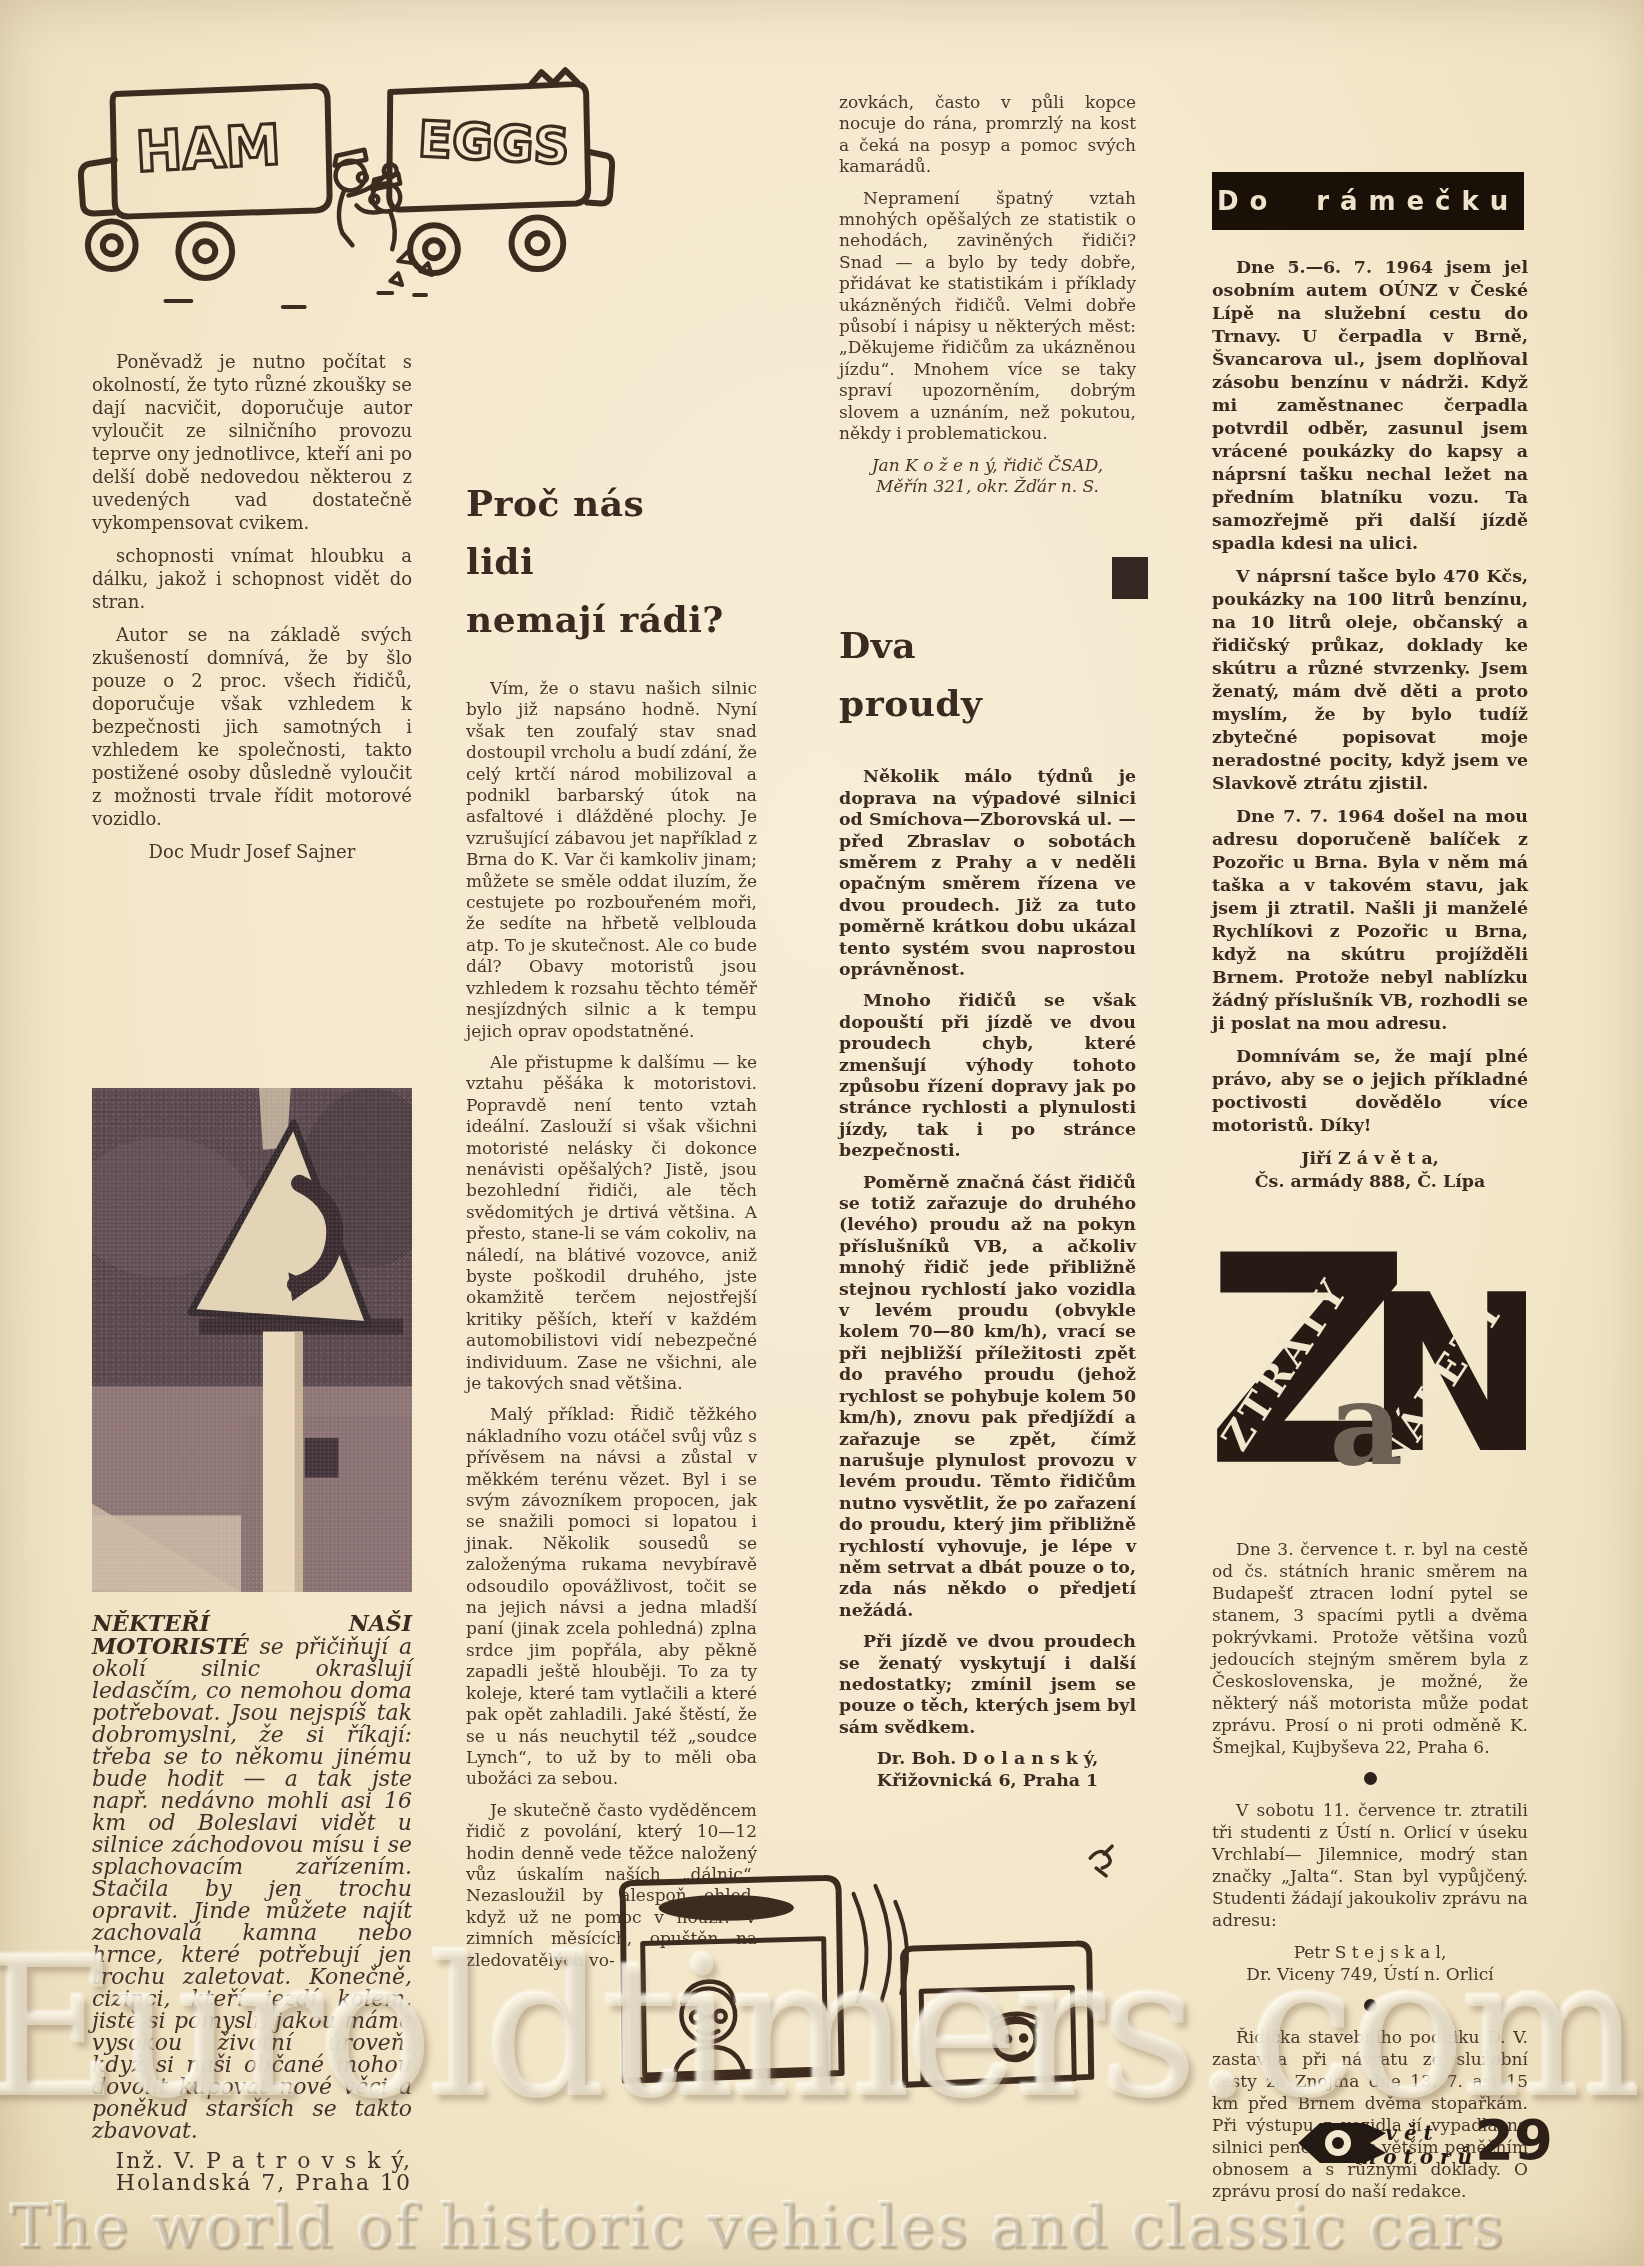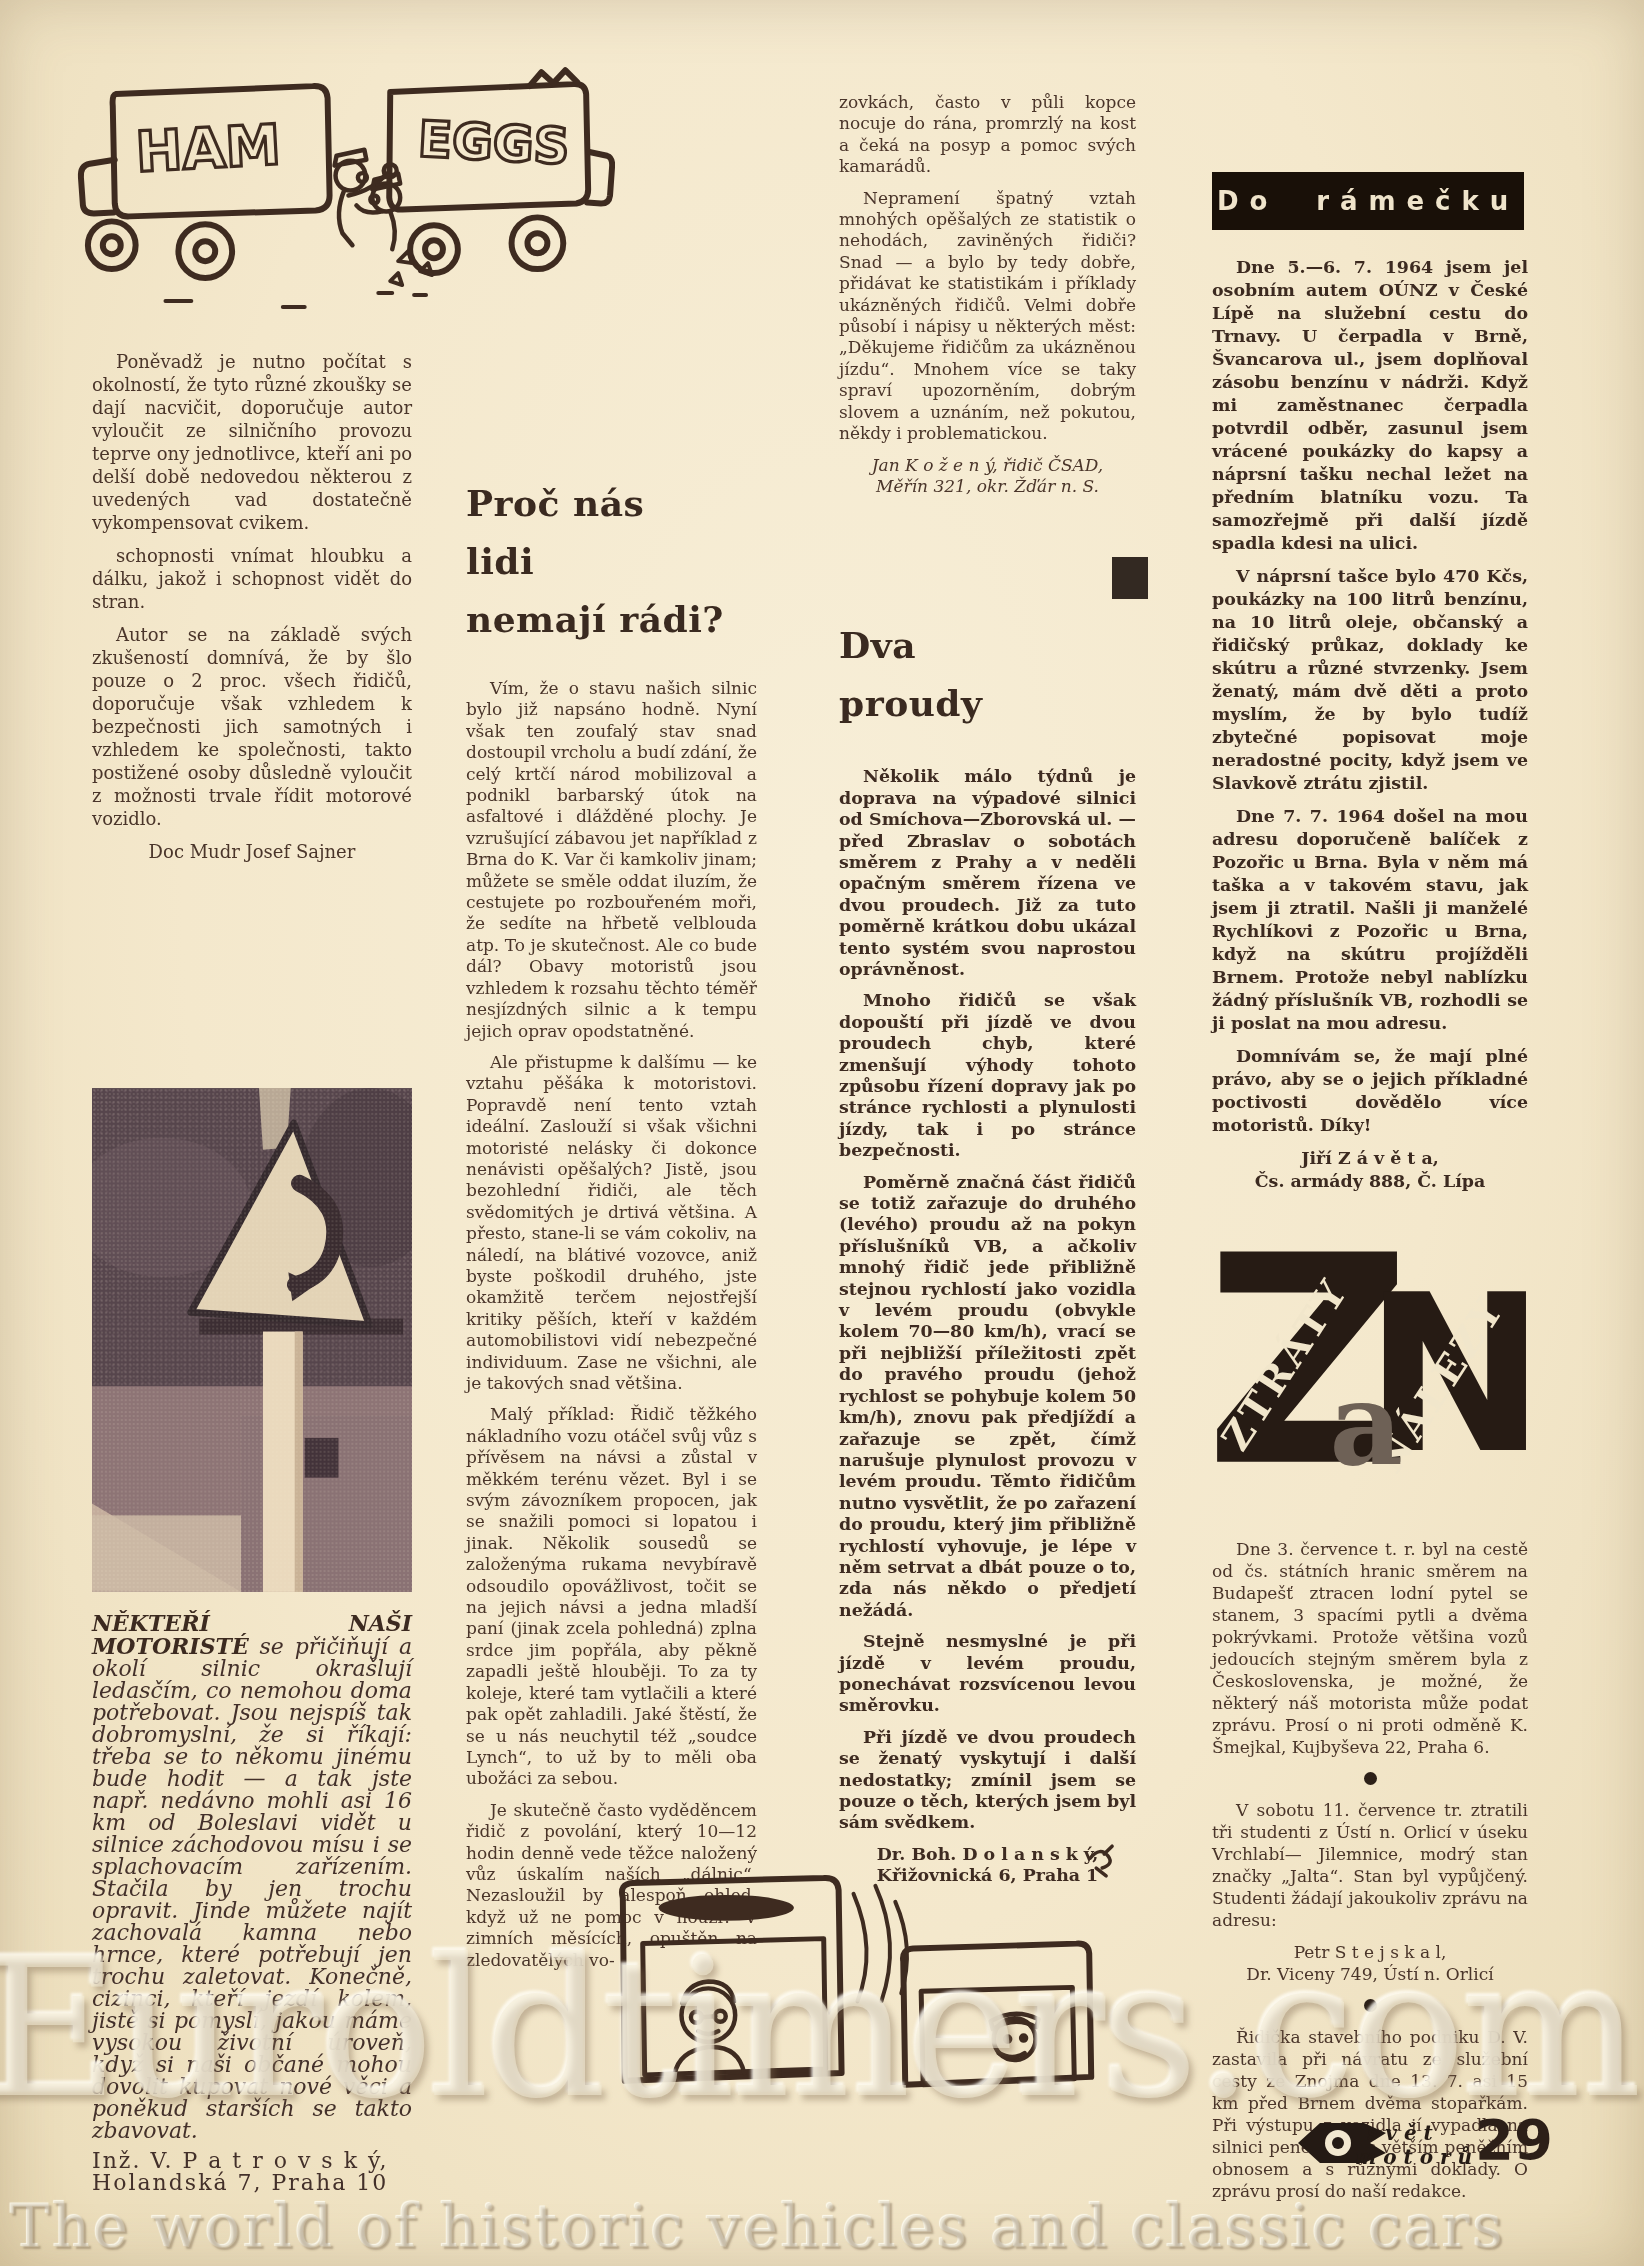--- a/index.html
+++ b/index.html
@@ -11,21 +11,21 @@
   }
   .abs{position:absolute;}
   .p{ text-align:justify;text-indent:24px;margin:0 0 10px;hyphens:auto; }
   .noind{text-indent:0;}
   
   .col1{left:92px;top:350px;width:320px;font-size:18px;line-height:23px;}
   .sig-center{text-align:center;text-indent:0;margin:6px 0 0;}
   .caption{left:92px;top:1612px;width:320px;font-size:22px;line-height:22px;font-style:italic;color:#43302a;}
   .caption .p{margin-bottom:6px;}
   .sig-sp{letter-spacing:2px;}
-  .sig2{text-align:left;text-indent:0;white-space:pre-line;margin-top:8px;font-style:normal;}
+  .sig2{text-align:right;text-indent:0;white-space:pre-line;margin-top:8px;font-style:normal;}
   
   .col2{left:466px;top:474px;width:291px;font-size:17px;line-height:21.4px;}
   .head{white-space:pre-line;font-weight:bold;font-size:36px;line-height:58px;color:#3a2a20;letter-spacing:0.5px;margin:0 0 30px;}
   
   .col3{left:839px;top:92px;width:297px;font-size:17px;line-height:21.4px;}
   .col3 .head{margin:119px 0 34px;}
   .bold-art{font-weight:bold;font-size:17.4px;color:#3e2b21;}
   .sig-line{white-space:pre-line;text-align:center;text-indent:0;margin:4px 0 10px;}
   .italic{font-style:italic;}
   .square-marker{left:1112px;top:557px;width:36px;height:42px;background:#241a14;opacity:.93;}
@@ -167,21 +167,20 @@
     <p class="p noind">zovkách, často v půli kopce nocuje do rána, promrzlý na kost a čeká na posyp a pomoc svých kamarádů.</p>
     <p class="p">Nepramení špatný vztah mnohých opěšalých ze statistik o nehodách, zaviněných řidiči? Snad — a bylo by tedy dobře, přidávat ke statistikám i příklady ukázněných řidičů. Velmi dobře působí i nápisy u některých měst: „Děkujeme řidičům za ukázněnou jízdu“. Mnohem více se taky spraví upozorněním, dobrým slovem a uznáním, než pokutou, někdy i problematickou.</p>
     <p class="sig-line italic">Jan K o ž e n ý, řidič ČSAD,
 Měřín 321, okr. Žďár n. S.</p>
     <h2 class="head">Dva
 proudy</h2>
     <div class="bold-art">
       <p class="p">Několik málo týdnů je doprava na výpadové silnici od Smíchova—Zborovská ul. — před Zbraslav o sobotách směrem z Prahy a v neděli opačným směrem řízena ve dvou proudech. Již za tuto poměrně krátkou dobu ukázal tento systém svou naprostou oprávněnost.</p>
       <p class="p">Mnoho řidičů se však dopouští při jízdě ve dvou proudech chyb, které zmenšují výhody tohoto způsobu řízení dopravy jak po stránce rychlosti a plynulosti jízdy, tak i po stránce bezpečnosti.</p>
       <p class="p">Poměrně značná část řidičů se totiž zařazuje do druhého (levého) proudu až na pokyn příslušníků VB, a ačkoliv mnohý řidič jede přibližně stejnou rychlostí jako vozidla v levém proudu (obvykle kolem 70—80 km/h), vrací se při nejbližší příležitosti zpět do pravého proudu (jehož rychlost se pohybuje kolem 50 km/h), znovu pak předjíždí a zařazuje se zpět, čímž narušuje plynulost provozu v levém proudu. Těmto řidičům nutno vysvětlit, že po zařazení do proudu, který jim přibližně rychlostí vyhovuje, je lépe v něm setrvat a dbát pouze o to, zda nás někdo o předjetí nežádá.</p>
-      <p class="p">Stejně nesmyslné je při jízdě v levém proudu, ponechávat rozsvícenou levou směrovku.</p>
       <p class="p">Při jízdě ve dvou proudech se ženatý vyskytují i další nedostatky; zmínil jsem se pouze o těch, kterých jsem byl sám svědkem.</p>
       <p class="sig-line">Dr. Boh. D o l a n s k ý,
 Křižovnická 6, Praha 1</p>
     </div>
   </div>
 
   <div class="abs square-marker"></div>
 
   <div class="abs col4">
     <div class="banner">Do rámečku</div>

